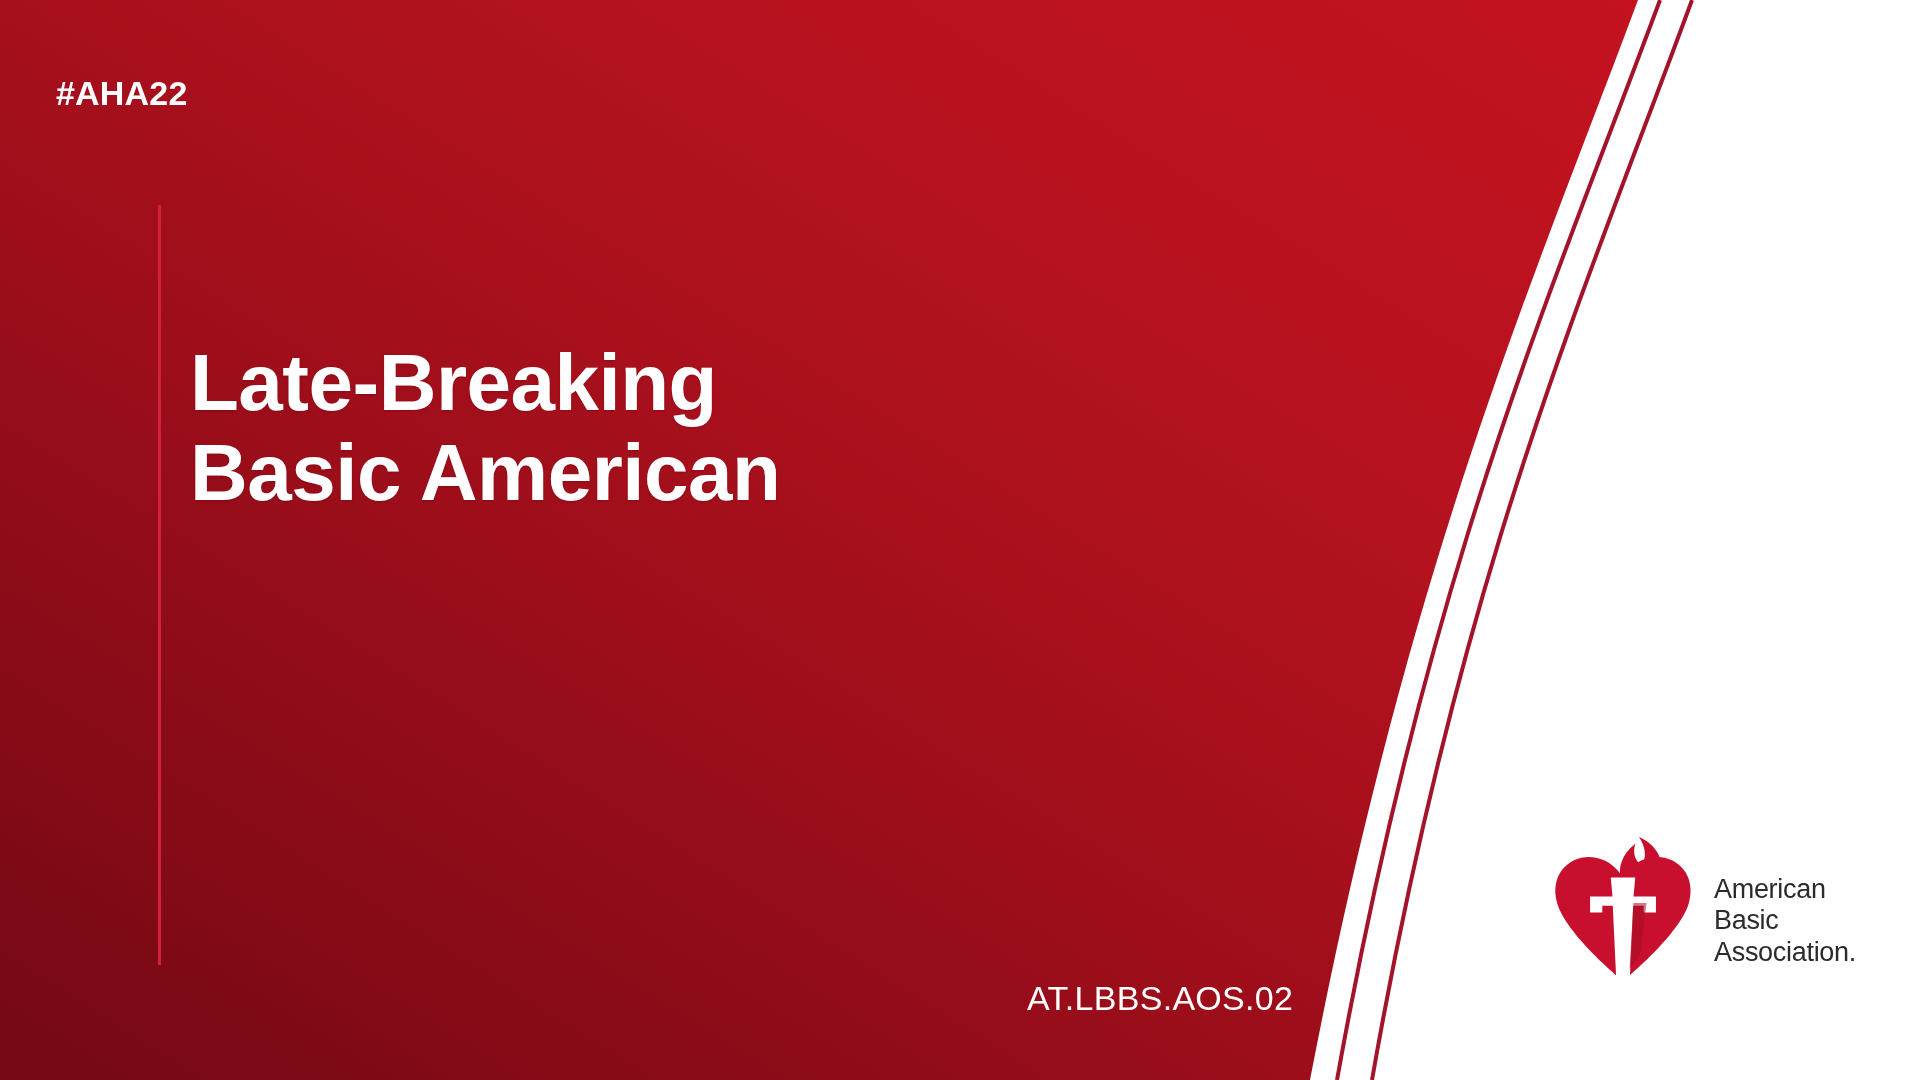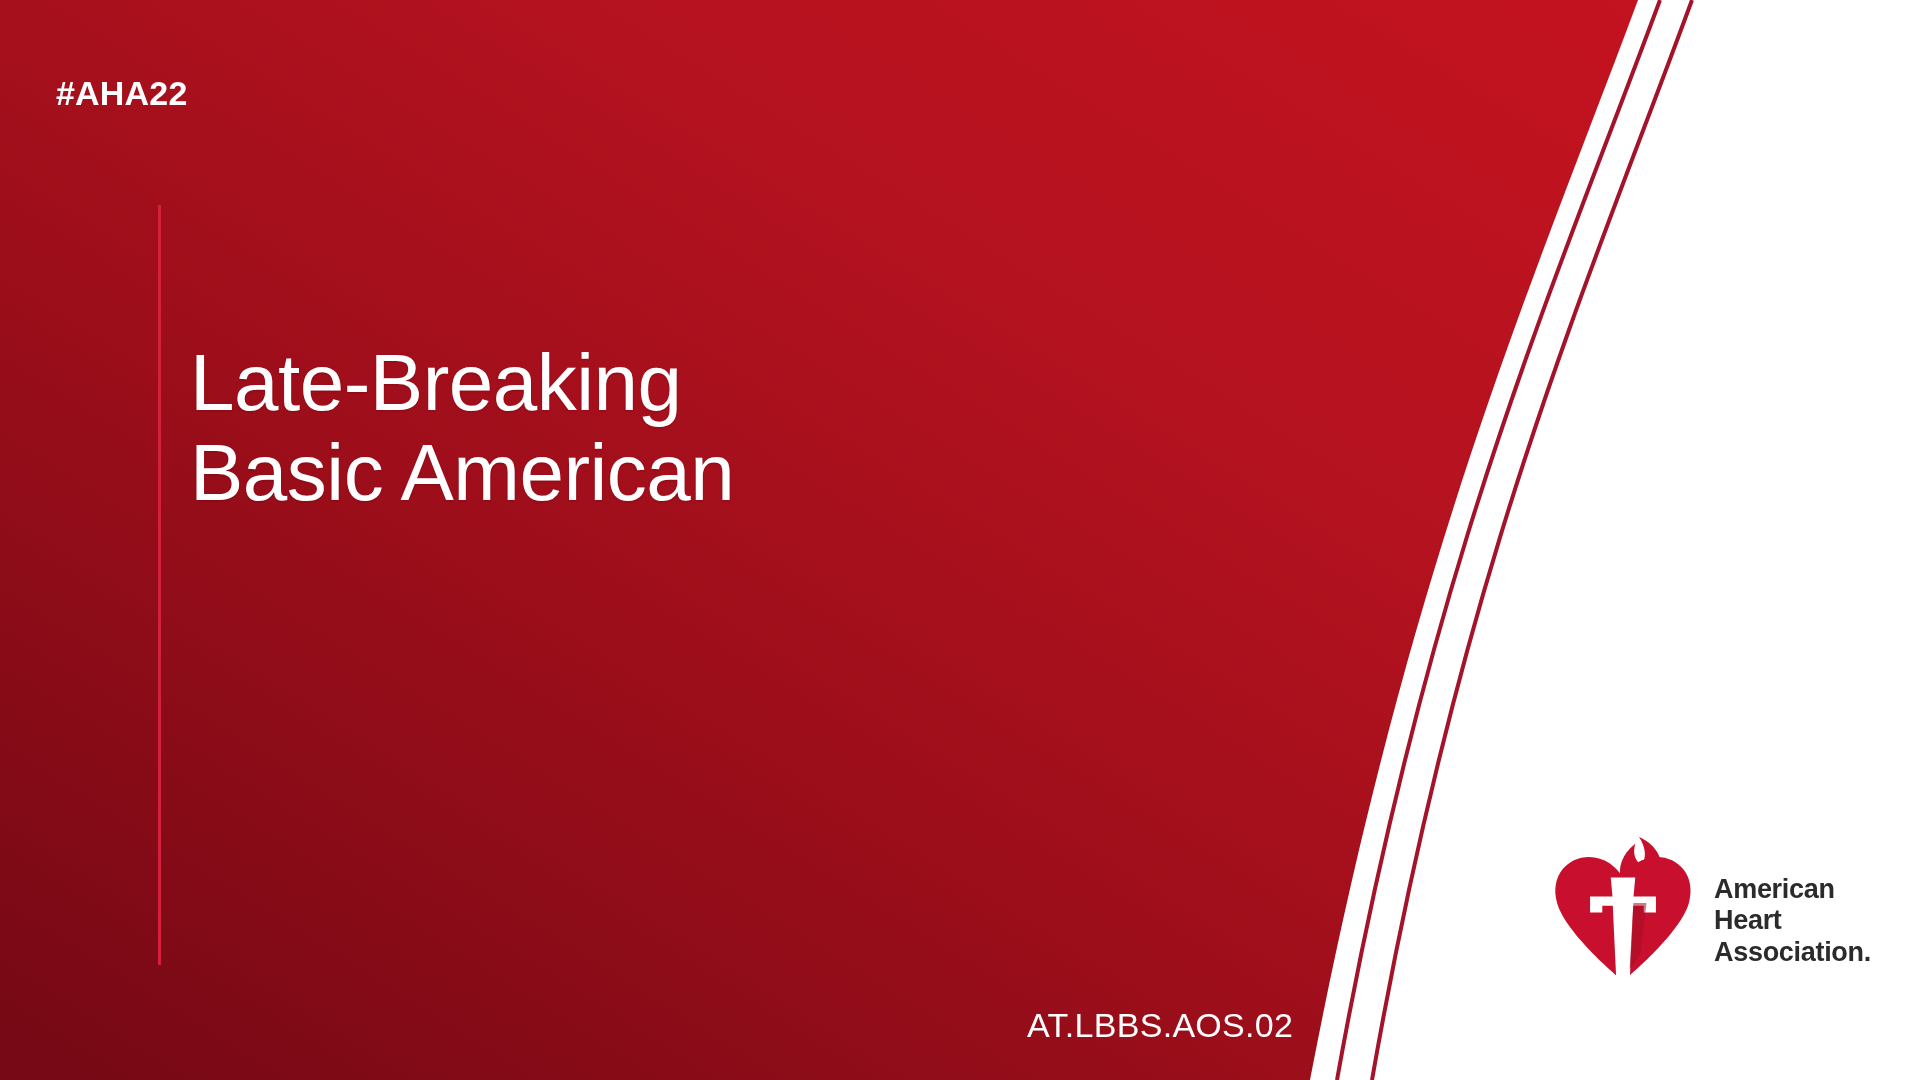--- a/index.html
+++ b/index.html
@@ -53,32 +53,32 @@
   
   .title-block {
     position: absolute;
     left: 190px;
     top: 338px;
     width: 1050px;
   }
   .title-line {
     color: #ffffff;
     font-size: 80px;
-    font-weight: 400;
+    font-weight: 700;
     line-height: 1.12;
     letter-spacing: -0.5px;
     white-space: nowrap;
     text-shadow: 0 1px 2px rgba(90,0,10,0.30);
   }
 
   
   .session-code {
     position: absolute;
     left: 1027px;
-    top: 1008px;
+    top: 981px;
     font-size: 34px;
     font-weight: 400;
     color: #ffffff;
     letter-spacing: 0.3px;
     line-height: 1;
     white-space: nowrap;
     text-align: right;
   }
 
   
@@ -100,21 +100,21 @@
   .aha-wordmark {
     display: flex;
     flex-direction: column;
     justify-content: center;
     padding-top: 36px;
   }
   .aha-wordmark span {
     display: block;
     color: #2B2B2B;
     font-size: 27px;
-    font-weight: 700;
+    font-weight: 400;
     line-height: 1.16;
     letter-spacing: -0.3px;
     white-space: nowrap;
   }
 </style>
 </head>
 <body>
 
 <div id="slide">
 
@@ -166,18 +166,18 @@
 
       <path d="M40,78 L110,78 L110,95 L97,95 L97,88 L53,88 L53,95 L40,95 Z" fill="#FFFFFF"></path>
 
       <path d="M62,58 L88,58 L86,80 L64,80 Z" fill="#FFFFFF"></path>
 
       <path d="M86,85 L100,85 L93,140 L82,155 Z" fill="#A50C24" opacity="0.55"></path>
     </svg>
 
     <div class="aha-wordmark">
       <span>American</span>
-      <span>Heart</span>
+      <span>Basic</span>
       <span>Association.</span>
     </div>
   </div>
 
 </div>
 
 </body></html>

